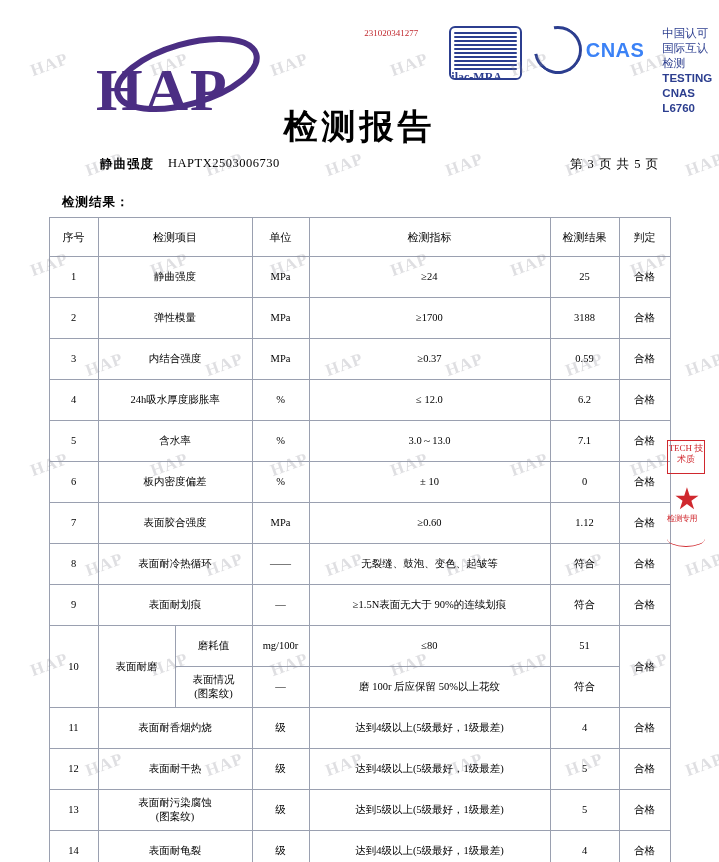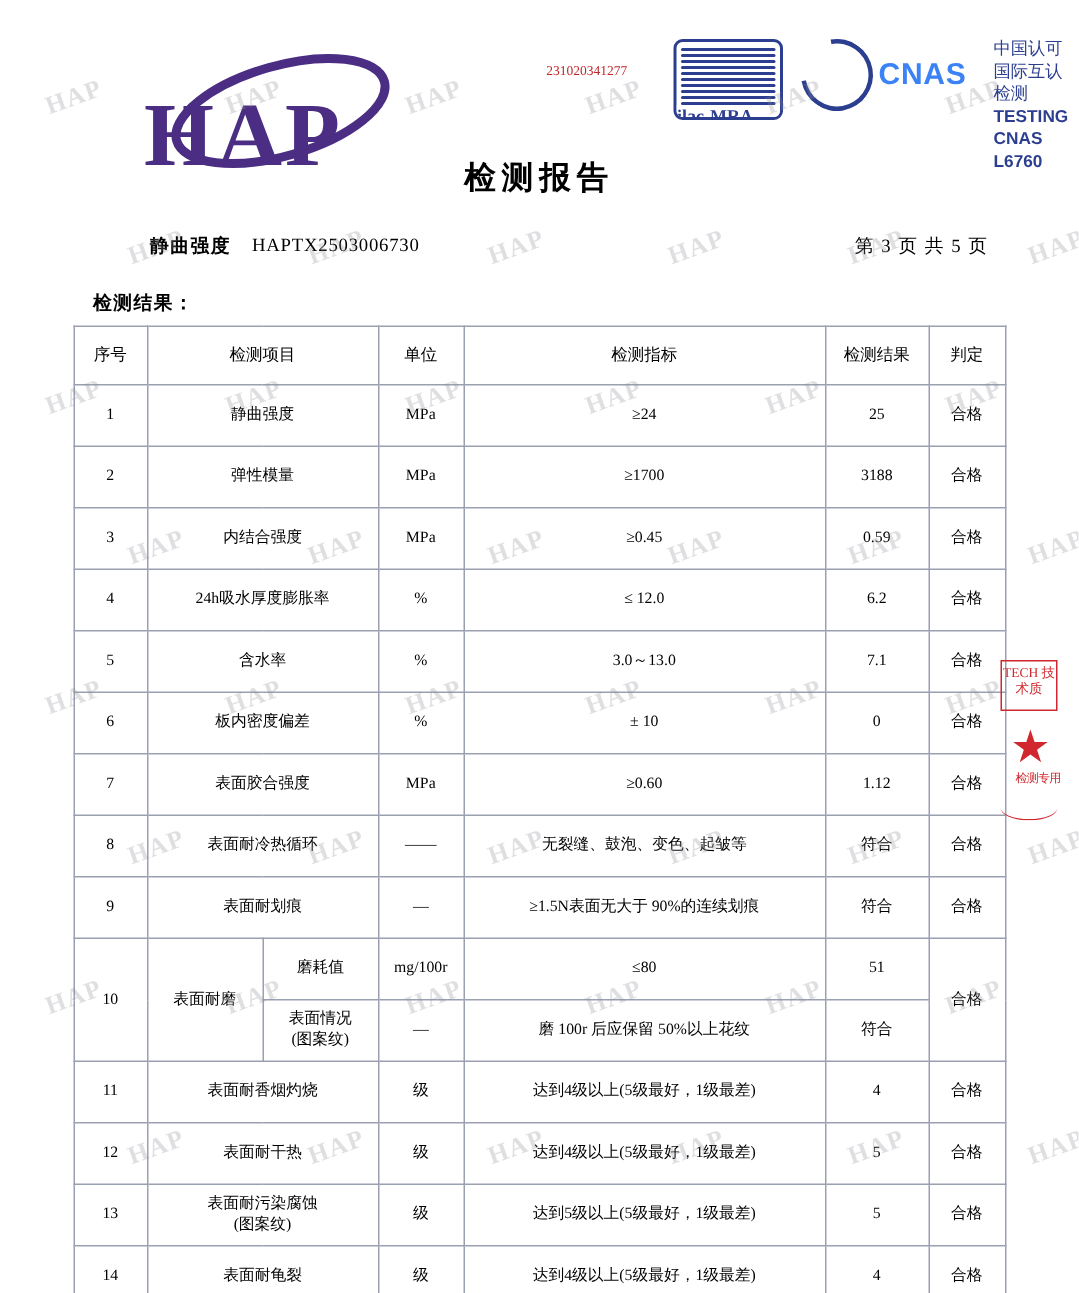--- a/index.html
+++ b/index.html
@@ -67,21 +67,21 @@
     color: #c0272d;
     font-weight: bold;
     font-size: 27px;
     line-height: 44px;
     letter-spacing: 1px;
     font-family: "Liberation Serif", serif;
   }
   .cma-no {
     color: #c0272d;
     font-size: 9px;
-    margin-top: 16px;
+    margin-top: 2px;
     letter-spacing: 0px;
   }
   .ilac-box {
     width: 74px;
     height: 50px;
     border: 2px solid #2c3e8f;
     border-radius: 6px;
     position: relative;
     overflow: hidden;
   }
@@ -133,21 +133,21 @@
     font-family: "Liberation Sans", sans-serif;
   }
   .accred .b { font-weight: bold; }
 
   .doc-title {
     position: absolute;
     left: 0;
     right: 0;
     top: 104px;
     text-align: center;
-    font-size: 21px;
+    font-size: 34px;
     font-weight: bold;
     letter-spacing: 4px;
     font-family: "Liberation Serif", serif;
   }
 
   
   .meta {
     position: relative;
     height: 28px;
     margin-top: 6px;
@@ -241,21 +241,21 @@
   .stamp-star {
     margin-top: 10px;
     color: #d0282e;
     font-size: 30px;
     line-height: 30px;
     text-align: center;
   }
   .stamp-arc {
     color: #d0282e;
     font-size: 8px;
-    text-align: right;
+    text-align: left;
     line-height: 10px;
     letter-spacing: -0.5px;
   }
   .stamp-curve {
     margin-top: 6px;
     width: 38px;
     height: 16px;
     border-bottom: 1.5px solid #d0282e;
     border-radius: 0 0 50% 50%;
   }
@@ -344,21 +344,21 @@
           <td colspan="2">弹性模量</td>
           <td class="c2">MPa</td>
           <td class="c3">≥1700</td>
           <td class="c4">3188</td>
           <td class="c5">合格</td>
         </tr>
         <tr>
           <td class="c0">3</td>
           <td colspan="2">内结合强度</td>
           <td class="c2">MPa</td>
-          <td class="c3">≥0.45</td>
+          <td class="c3">≥0.37</td>
           <td class="c4">0.59</td>
           <td class="c5">合格</td>
         </tr>
         <tr>
           <td class="c0">4</td>
           <td colspan="2">24h吸水厚度膨胀率</td>
           <td class="c2">%</td>
           <td class="c3">≤ 12.0</td>
           <td class="c4">6.2</td>
           <td class="c5">合格</td>

